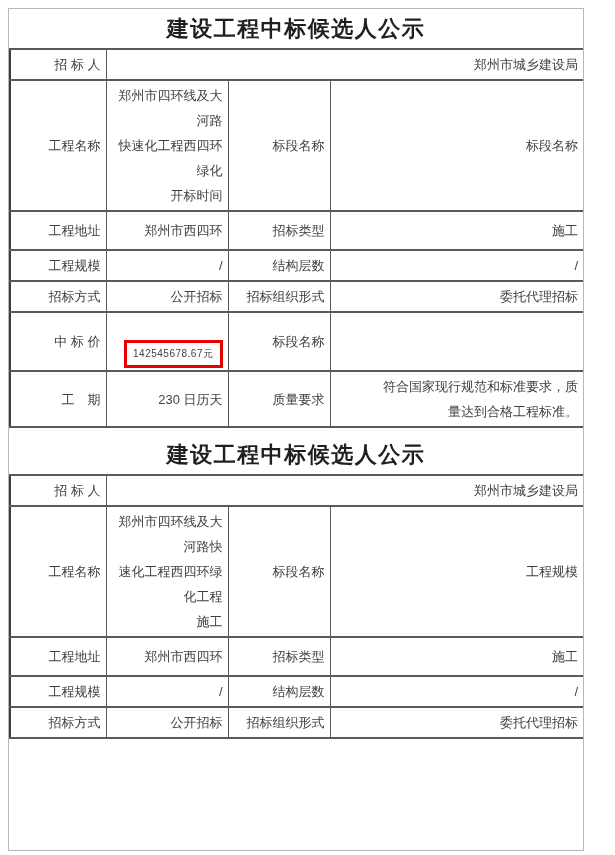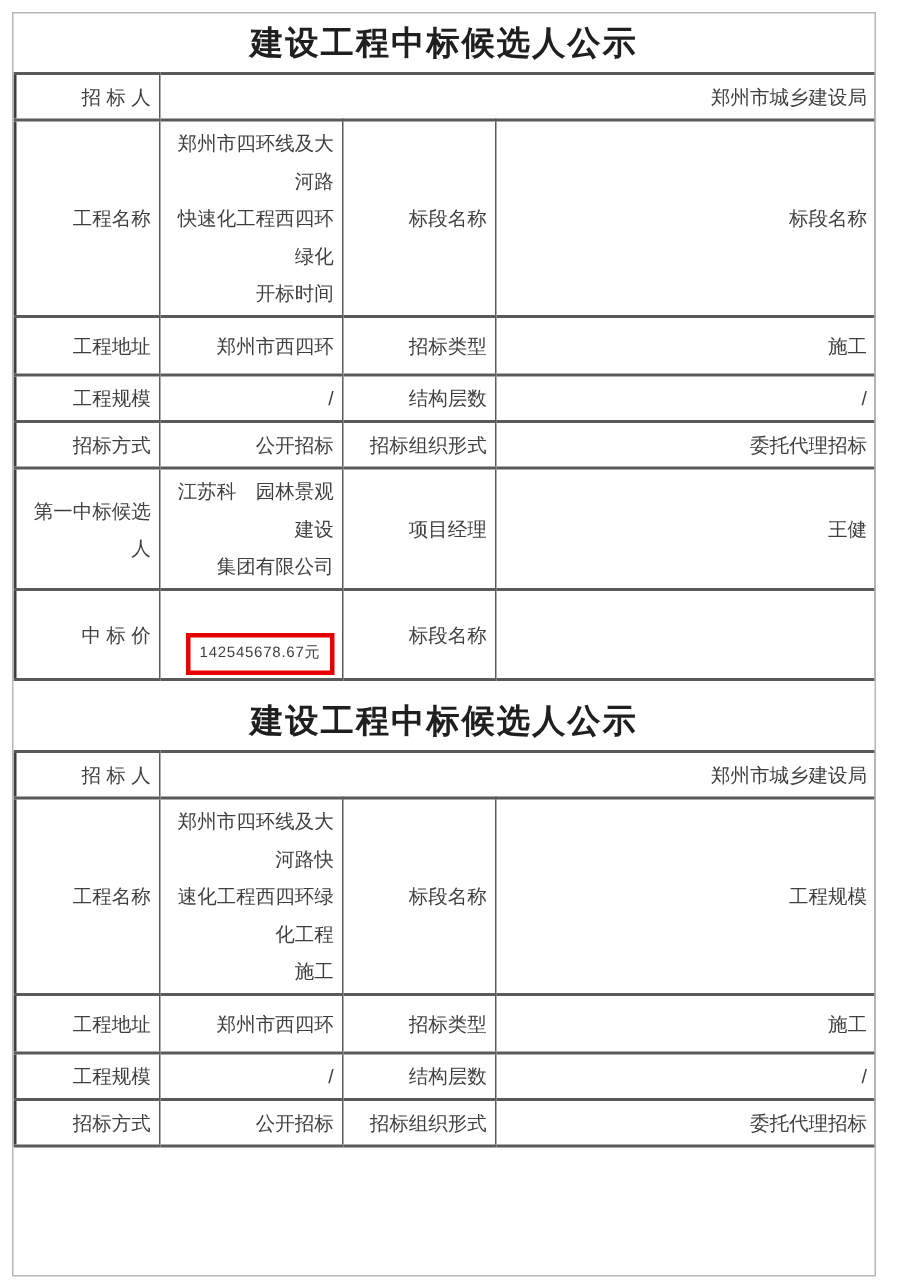--- a/index.html
+++ b/index.html
@@ -72,34 +72,34 @@
       <td>/</td>
       <td>结构层数</td>
       <td>/</td>
     </tr>
     <tr style="height:27px">
       <td>招标方式</td>
       <td>公开招标</td>
       <td>招标组织形式</td>
       <td>委托代理招标</td>
     </tr>
-    <tr style="height:54px">
-      <td>第一中标候选人</td>
-      <td class="left">江苏科　园林景观建设
-集团有限公司</td>
-      <td>项目经理</td>
-      <td>王健</td>
-    </tr>
     <tr style="height:29px">
       <td>中 标 价</td>
       <td>
         <span class="price-box"><span>142545678.67元</span></span>
       </td>
       <td>标段名称</td>
       <td></td>
+    </tr>
+    <tr style="height:55px">
+      <td>工　期</td>
+      <td>230 日历天</td>
+      <td>质量要求</td>
+      <td class="quality">符合国家现行规范和标准要求，质
+量达到合格工程标准。</td>
     </tr>
   </tbody>
     </table>
 
   <div class="doc-title second">建设工程中标候选人公示</div>
 
   <table class="bid-table">
     <colgroup>
         <col style="width:96px">
         <col style="width:122px">

